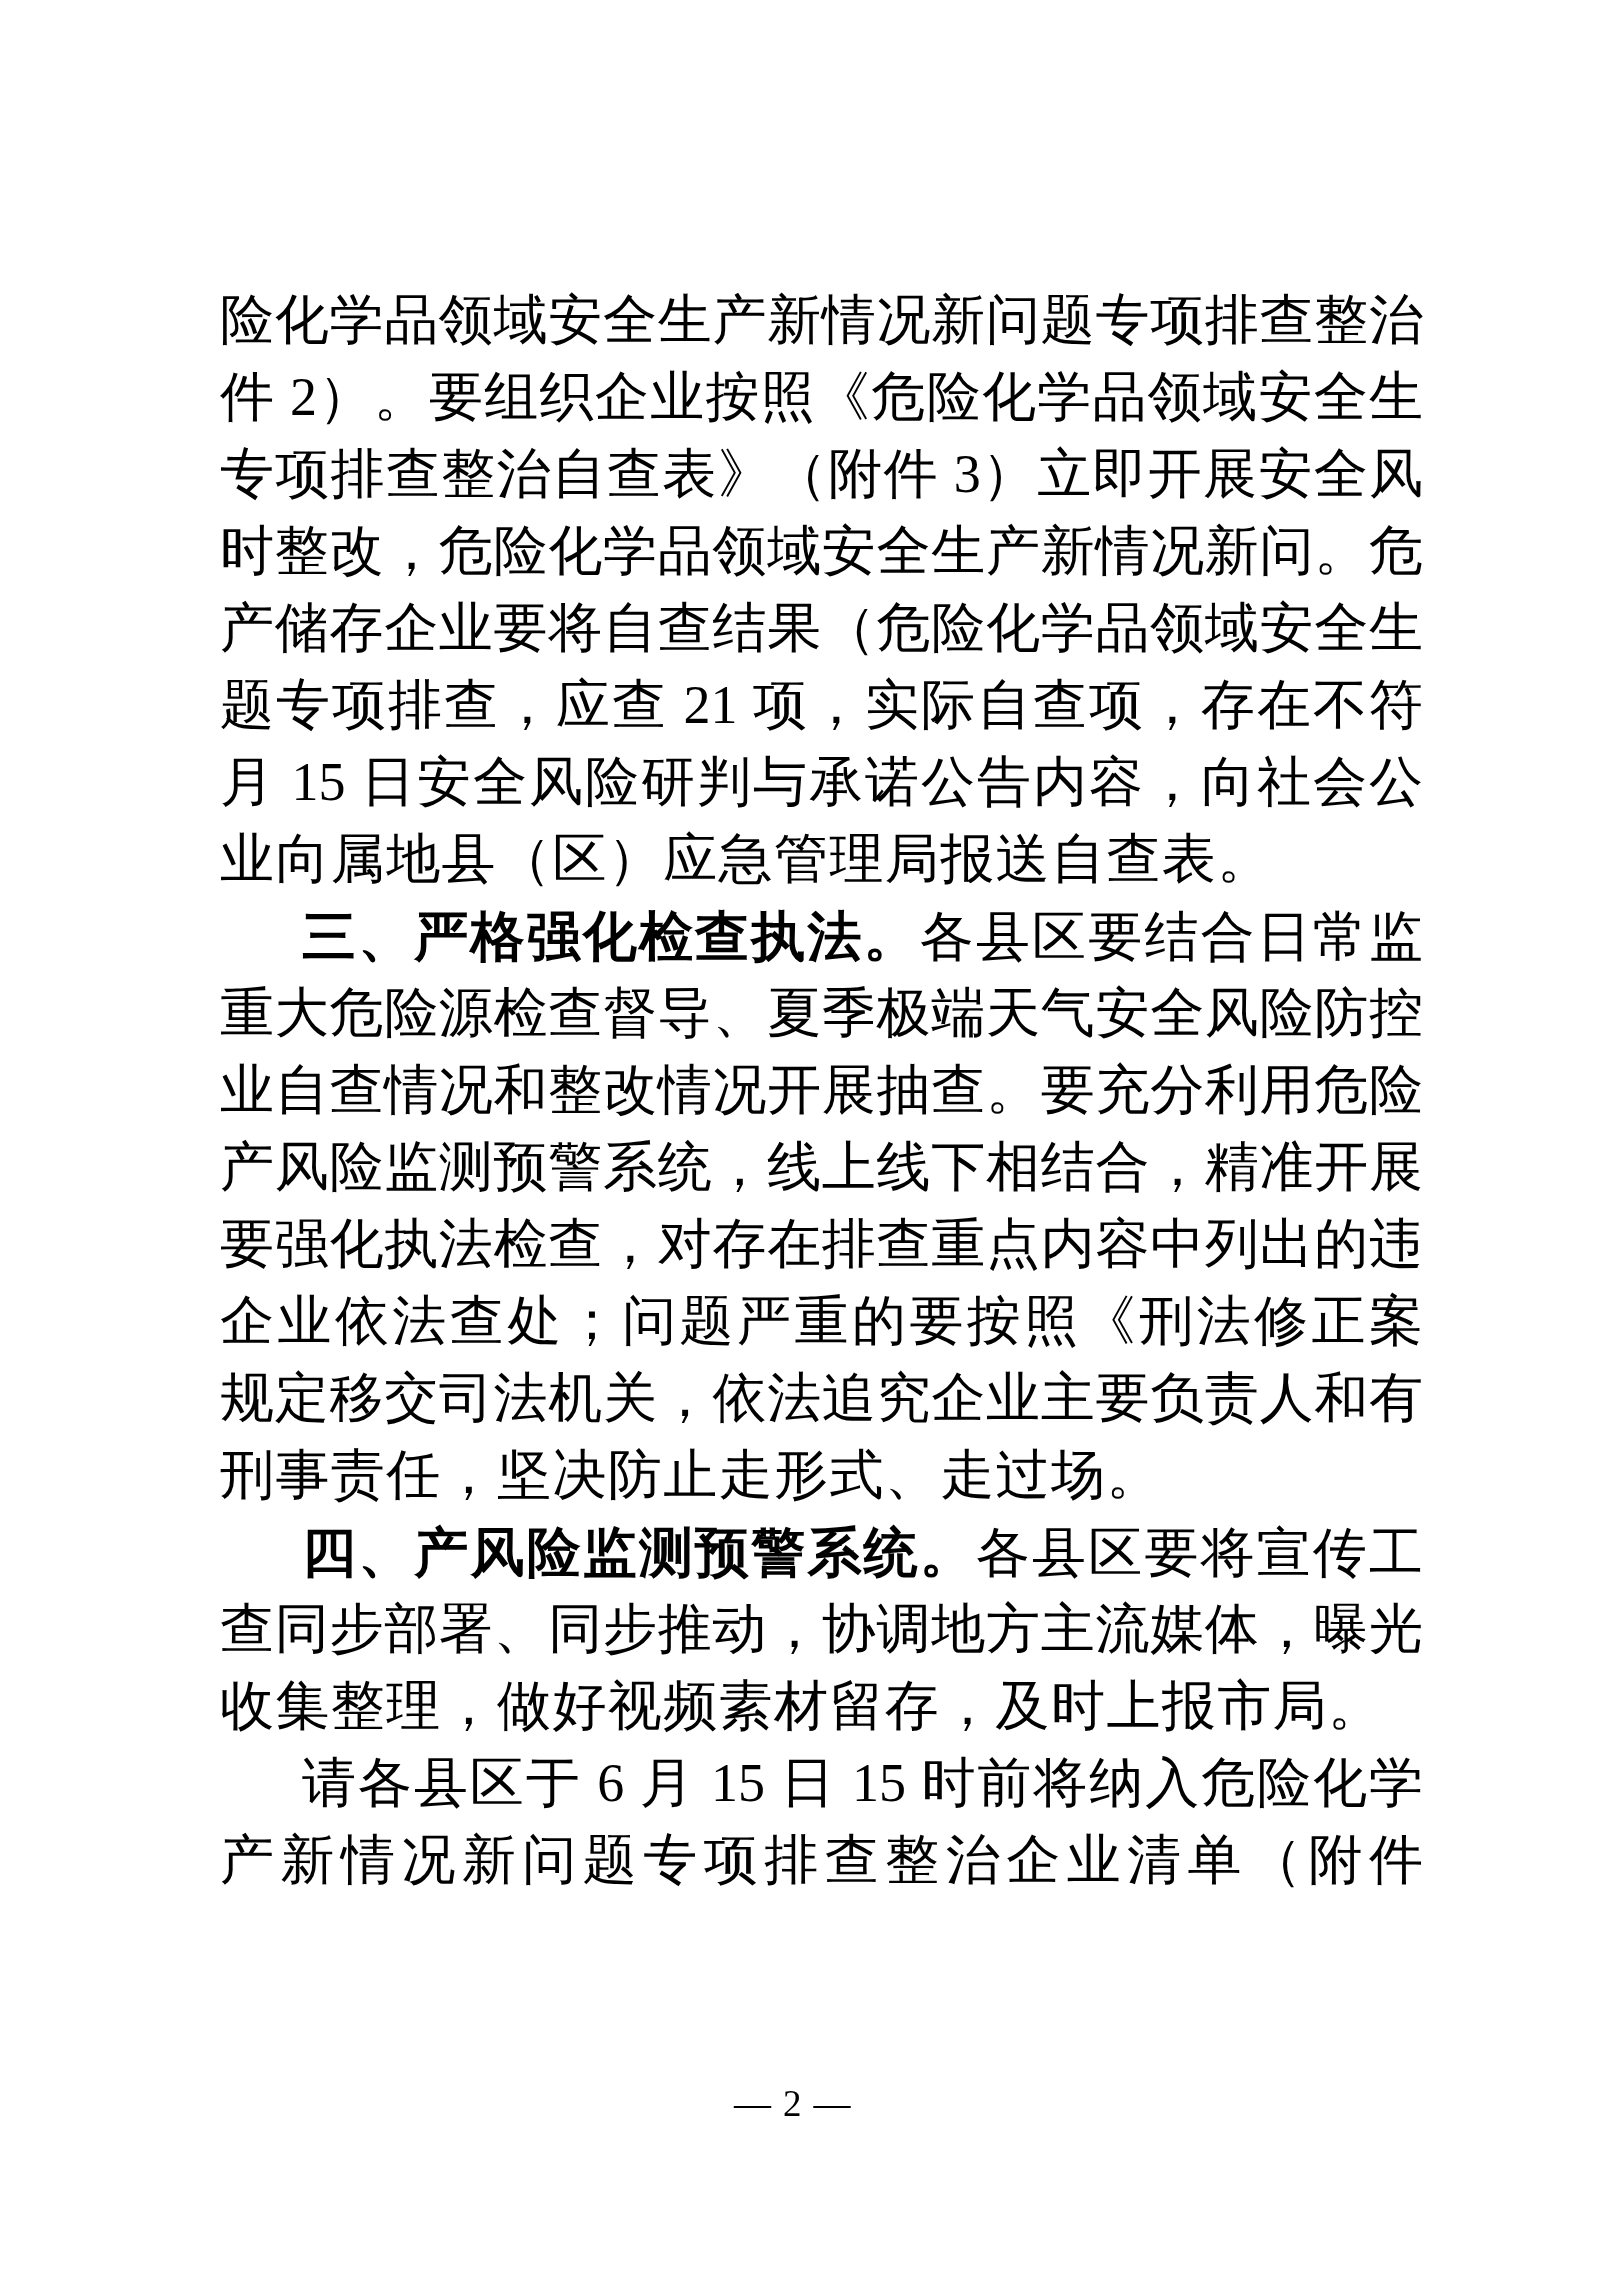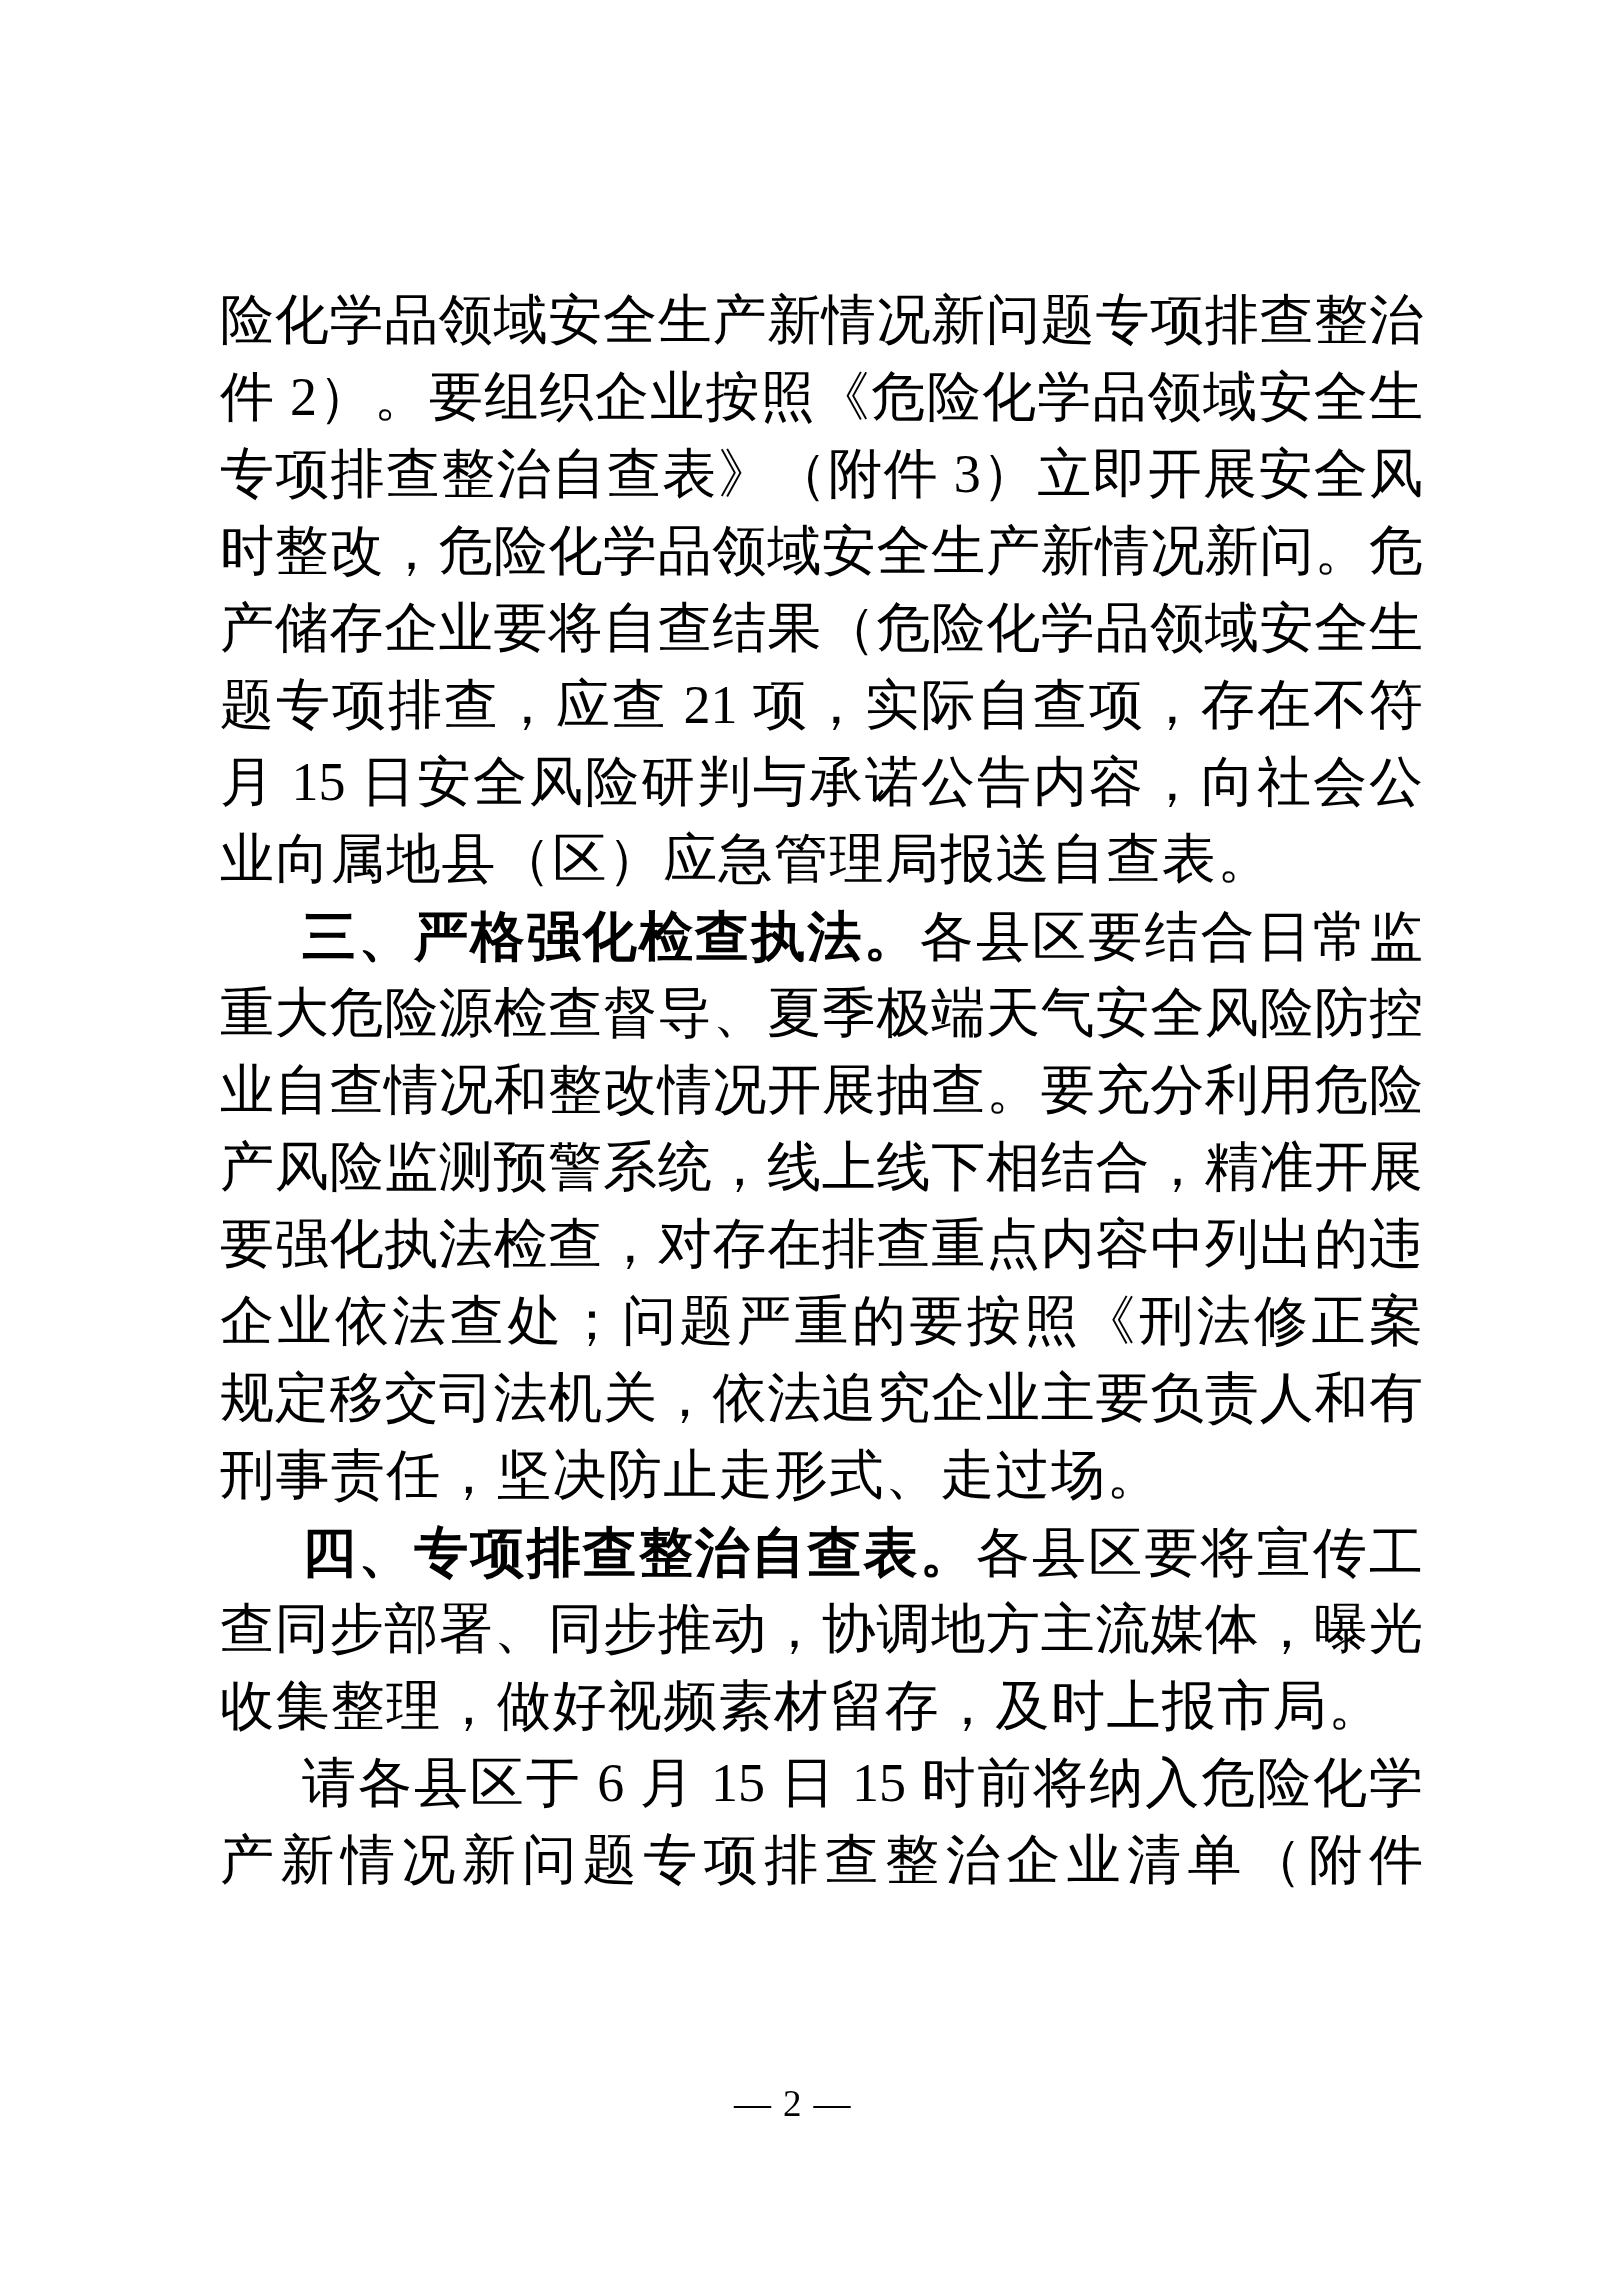--- a/index.html
+++ b/index.html
@@ -71,21 +71,21 @@
       <div class="line"><span class="body-seg">月 15 日安全风险研判与承诺公告内容，向社会公开；其他化工企</span></div>
       <div class="line para-end"><span class="body-seg">业向属地县（区）应急管理局报送自查表。</span></div>
       <div class="line indent"><span class="heading-seg">三、严格强化检查执法。</span><span class="body-seg">各县区要结合日常监管、明查暗访、</span></div>
       <div class="line"><span class="body-seg">重大危险源检查督导、夏季极端天气安全风险防控等工作，对企</span></div>
       <div class="line"><span class="body-seg">业自查情况和整改情况开展抽查。要充分利用危险化学品安全生</span></div>
       <div class="line"><span class="body-seg">产风险监测预警系统，线上线下相结合，精准开展督导执法检查。</span></div>
       <div class="line"><span class="body-seg">要强化执法检查，对存在排查重点内容中列出的违法违规行为的</span></div>
       <div class="line"><span class="body-seg">企业依法查处；问题严重的要按照《刑法修正案（十一）》的有关</span></div>
       <div class="line"><span class="body-seg">规定移交司法机关，依法追究企业主要负责人和有关责任人员的</span></div>
       <div class="line para-end"><span class="body-seg">刑事责任，坚决防止走形式、走过场。</span></div>
-      <div class="line indent"><span class="heading-seg">四、专项排查整治自查表。</span><span class="body-seg">各县区要将宣传工作与本次专项排</span></div>
+      <div class="line indent"><span class="heading-seg">四、产风险监测预警系统。</span><span class="body-seg">各县区要将宣传工作与本次专项排</span></div>
       <div class="line"><span class="body-seg">查同步部署、同步推动，协调地方主流媒体，曝光一批重大隐患</span></div>
       <div class="line para-end"><span class="body-seg">收集整理，做好视频素材留存，及时上报市局。</span></div>
       <div class="line indent"><span class="body-seg">请各县区于 6 月 15 日 15 时前将纳入危险化学品领域安全生</span></div>
       <div class="line"><span class="body-seg">产新情况新问题专项排查整治企业清单（附件 2）、危险化学品领</span></div>
     </div>
   <div class="page-number">— 2 —</div>
 </div>
 
 
 </body></html>

